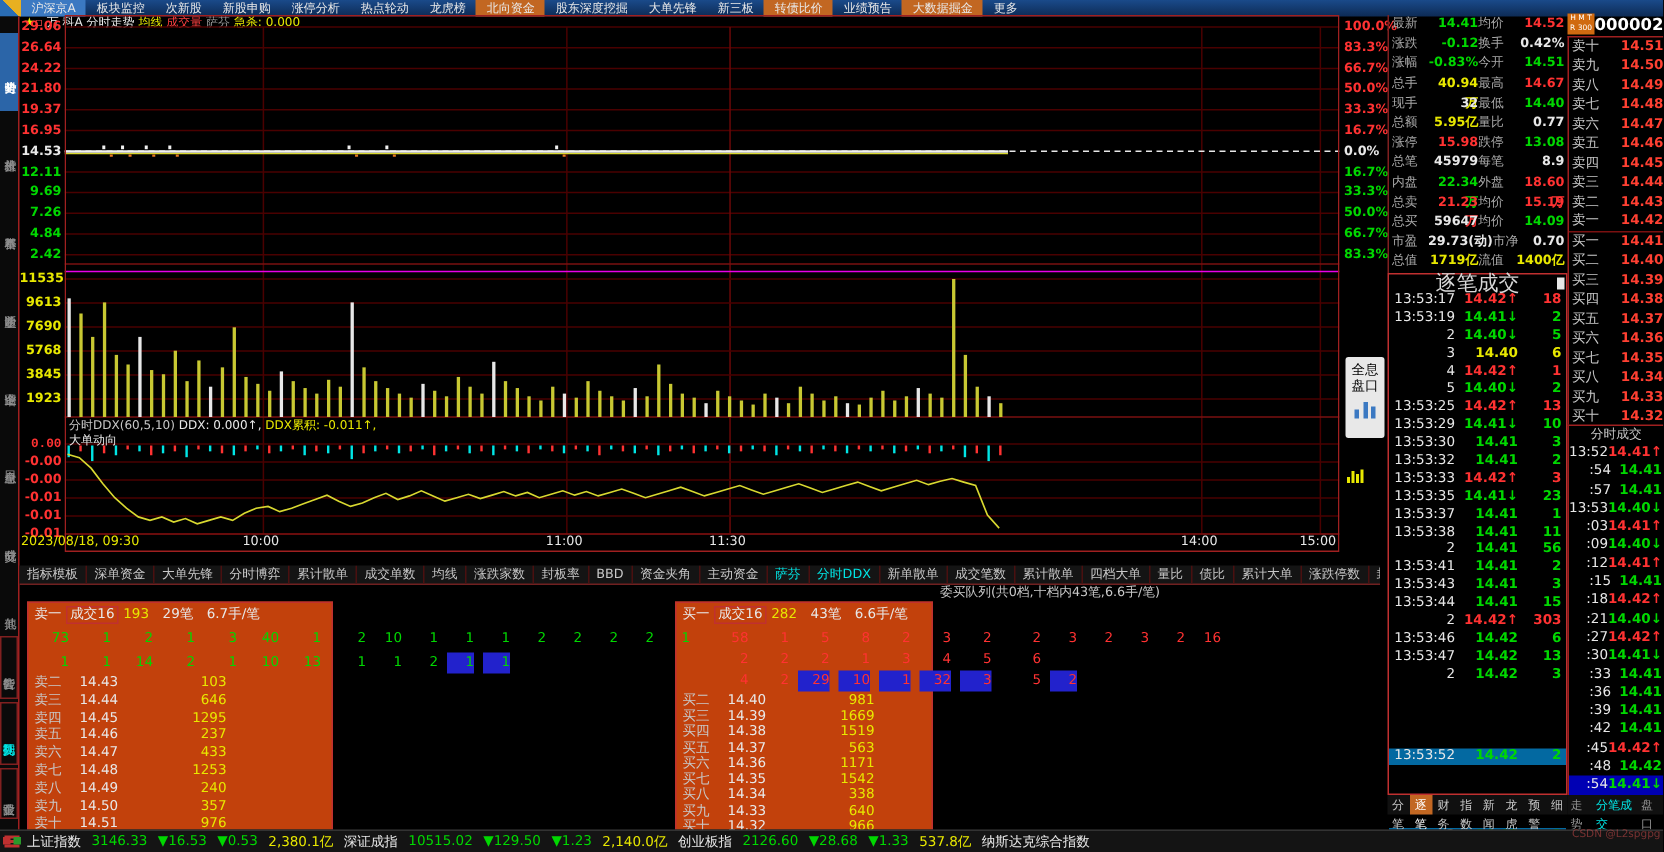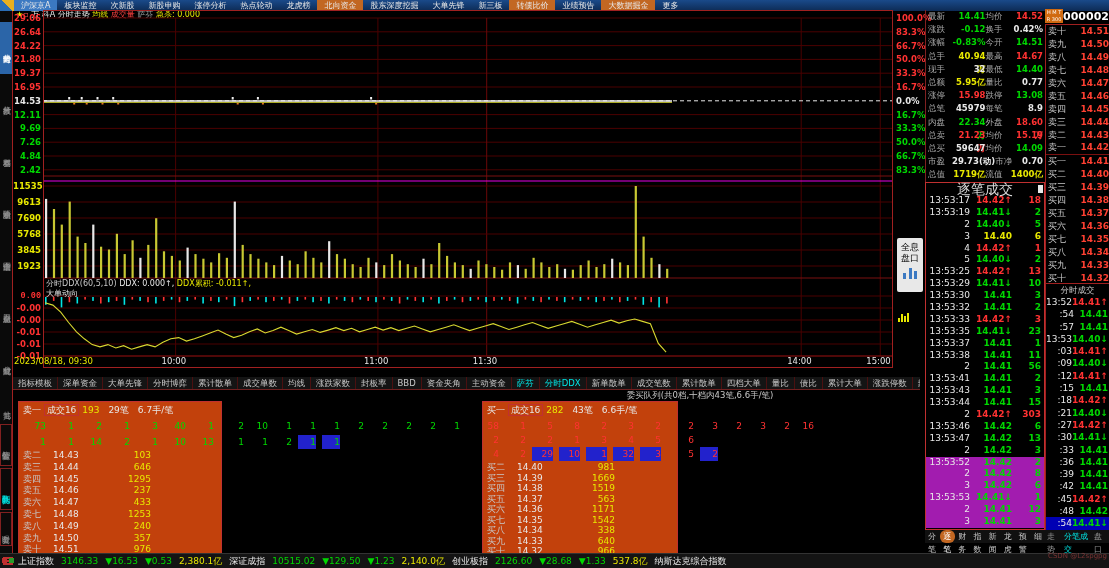--- a/index.html
+++ b/index.html
@@ -53,26 +53,26 @@
   #badge{width:20px;height:14px;background:#d06a10;color:#fff;font-size:5px;line-height:7px;text-align:center;}
   #stock-code{color:#fff;font-size:11px;font-weight:bold;letter-spacing:0;}
   #ladder{left:1045px;top:24px;width:64px;height:259px;border-top:1px solid #a02020;border-left:1px solid #a02020;box-sizing:border-box;}
   #ladder .lrow{height:12.95px;line-height:12.95px;}
   #ladder .lrow .lv{width:26px;padding-left:2px;}
   #ladder .lrow .pr{width:36px;text-align:right;color:#ff4032;font-weight:bold;}
   #tick-panel{left:925px;top:182px;width:120px;height:348px;border:1px solid #c03030;box-sizing:border-box;background:#000;}
   #tick-title{height:12px;line-height:12px;text-align:center;color:#d8d8d8;font-size:14px;position:relative;}
   #tick-scroll{position:absolute;right:1px;top:2px;width:5px;height:8px;background:#e8e8e8;}
   .trow{display:flex;height:11.9px;line-height:11.9px;font-size:9px;}
-  .trow.sel{background:#a21caf;}
+  .trow.sel{background:#0369a1;margin-top:42px;}
   .trow .t{width:44px;text-align:right;color:#e8e8e8;}
   .trow .p{width:42px;text-align:right;font-weight:bold;}
   .trow .v{flex:1;text-align:right;padding-right:3px;font-weight:bold;}
   #tick-tabs{position:absolute;left:925px;top:530px;width:120px;height:13px;display:flex;font-size:8px;line-height:13px;background:#101010;}
-  #tick-tabs .ttab{padding:0 3px;color:#c8c8c8;border-radius:6px;}
+  #tick-tabs .ttab{padding:0 3px;color:#c8c8c8;}
   #tick-tabs .ttab.active{background:#c26722;color:#fff;}
   #ts-panel{left:1045px;top:283px;width:64px;height:247px;border-left:1px solid #a02020;border-top:1px solid #a02020;box-sizing:border-box;}
   #ts-title{height:12px;line-height:12px;text-align:center;color:#c8c8c8;font-size:8.5px;}
   .tsrow{display:flex;height:12.3px;line-height:12.3px;font-size:9px;}
   .tsrow.sel{background:#0000b4;}
   .tsrow .t{width:28px;text-align:right;color:#e8e8e8;}
   .tsrow .p{flex:1;text-align:right;font-weight:bold;padding-right:1px;}
   #ts-tabs{position:absolute;left:1045px;top:530px;width:64px;height:13px;display:flex;font-size:8px;line-height:13px;background:#101010;}
   #ts-tabs .ttab{padding:0 2px;color:#909090;}
   #ts-tabs .ttab.active{color:#00e5e5;}
@@ -457,21 +457,21 @@
         <span class="lv">卖九</span>
         <span class="pr">14.50</span>
         <span class="vo">357</span>
       </div>
       <div class="lrow" style="position: absolute; left: 0px; right: 0px; top: 142.4px; height: 11.8px; line-height: 11.8px;">
         <span class="lv">卖十</span>
         <span class="pr">14.51</span>
         <span class="vo">976</span>
       </div>
     </div>
-  <div class="abs qpanel" id="buy-panel" style="left:482px;width:196px;">
+  <div class="abs qpanel" id="buy-panel" style="left:450px;width:172px;">
       <div class="l1row" style="left: 4px; top: 1px;"><span class="w">买一 </span><span class="boxed-red w">成交16</span><span class="y"> 282</span><span class="w">　43笔</span><span class="w">　6.6手/笔</span></div>
       <div class="lrow" style="position: absolute; left: 0px; right: 0px; top: 60px; height: 10.5px; line-height: 10.5px;">
         <span class="lv">买二</span>
         <span class="pr">14.40</span>
         <span class="vo">981</span>
       </div>
       <div class="lrow" style="position: absolute; left: 0px; right: 0px; top: 70.5px; height: 10.5px; line-height: 10.5px;">
         <span class="lv">买三</span>
         <span class="pr">14.39</span>
         <span class="vo">1669</span>

